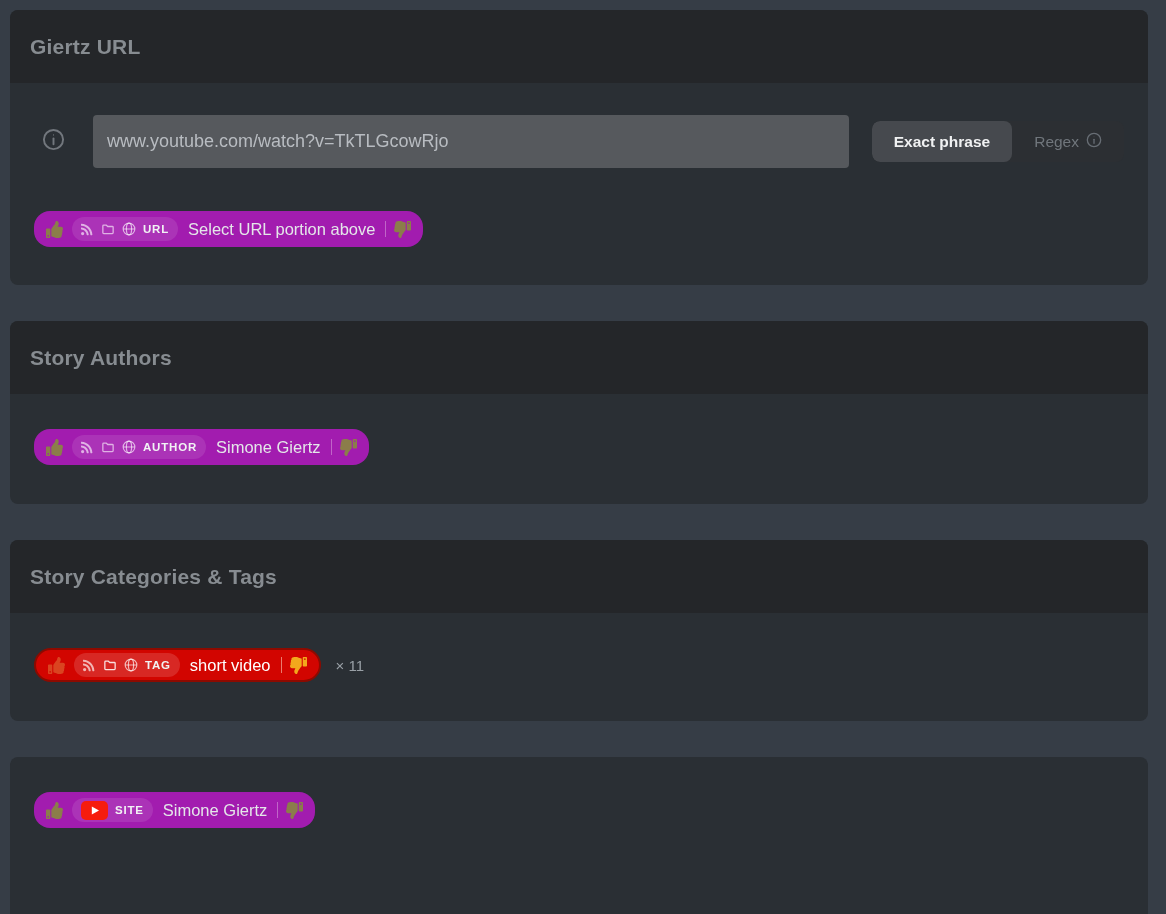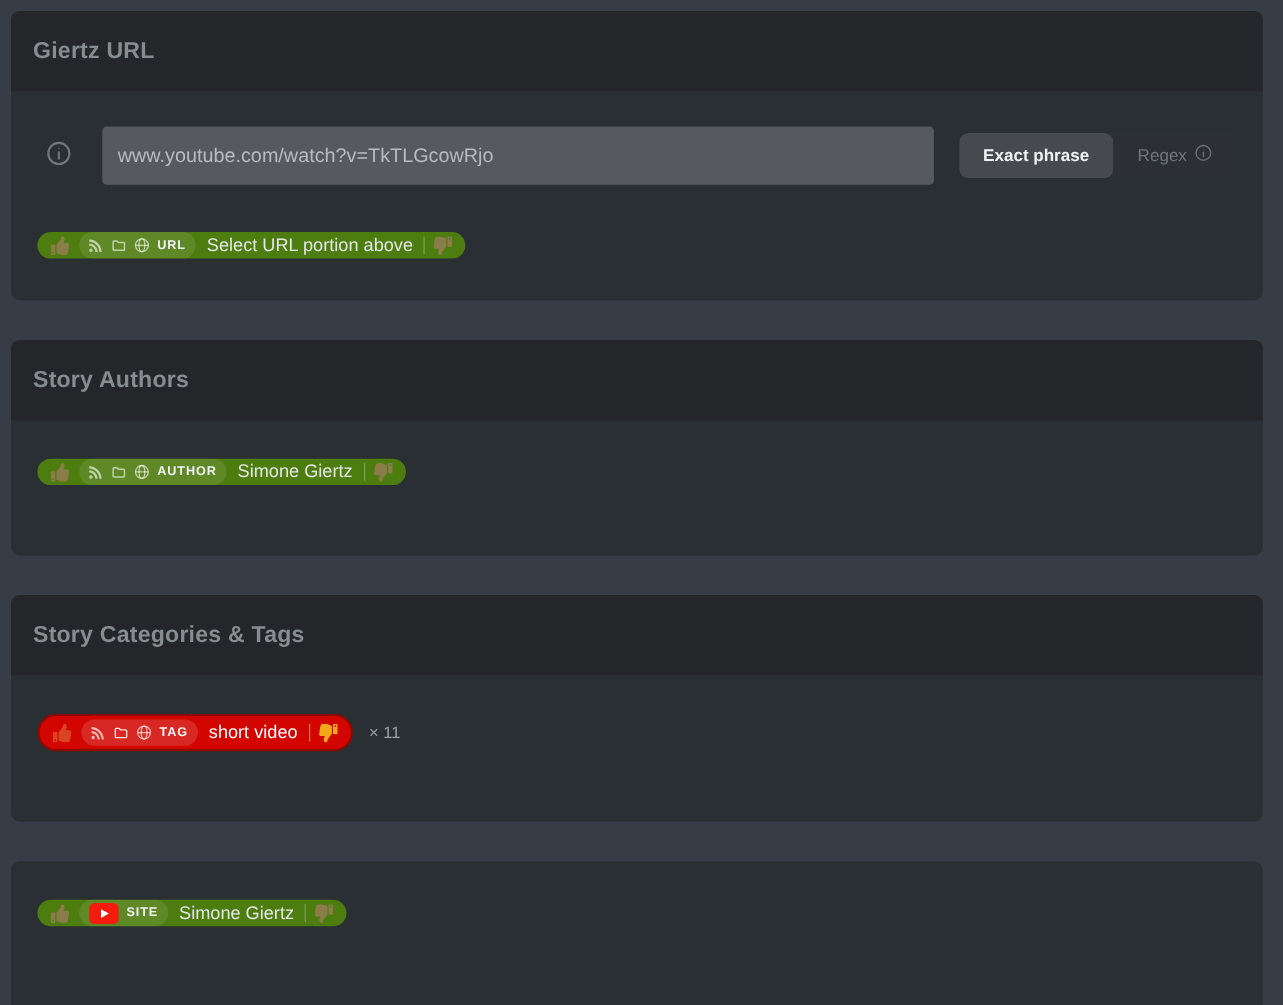--- a/index.html
+++ b/index.html
@@ -19,21 +19,21 @@
   .card-header {
     background: #242629;
     padding: 25px 20px 24px 20px;
   }
   .card-header h3 {
     font-size: 21px;
     font-weight: bold;
     color: #878c91;
     letter-spacing: 0.2px;
   }
-  .card-body { padding: 35px 24px 64px 24px; }
+  .card-body { padding: 35px 24px 39px 24px; }
   .card-body.url-body { padding: 32px 24px 38px 24px; }
 
   
   .input-row { display: flex; align-items: center; }
   .info-icon { color: #72777d; flex: 0 0 auto; margin-left: 8px; }
   .url-input {
     margin-left: 28px;
     width: 756px;
     height: 53px;
     background: #56595d;
@@ -67,24 +67,24 @@
   .segment.active { background: #46494e; color: #f0f1f2; font-weight: bold; }
   .segment.inactive { color: #70767c; }
   .segment.inactive .info-small { color: #676d74; }
 
   
   .token-row { display: flex; align-items: center; }
   .token-row.url-token-row { margin-top: 43px; }
   .token {
     display: inline-flex;
     align-items: center;
-    height: 24px;
+    height: 36px;
     border-radius: 16px;
     padding: 0 12px 0 12px;
-    background: #4d7c0f;
+    background: #a21caf;
     cursor: pointer;
   }
   .token .thumb { display: inline-flex; color: #8b7d4a; }
   .token .thumb svg { width: 17px; height: 17px; }
   .token .thumb.down svg { transform: rotate(180deg); }
   .inner-group {
     display: inline-flex;
     align-items: center;
     gap: 7px;
     height: 24px;

